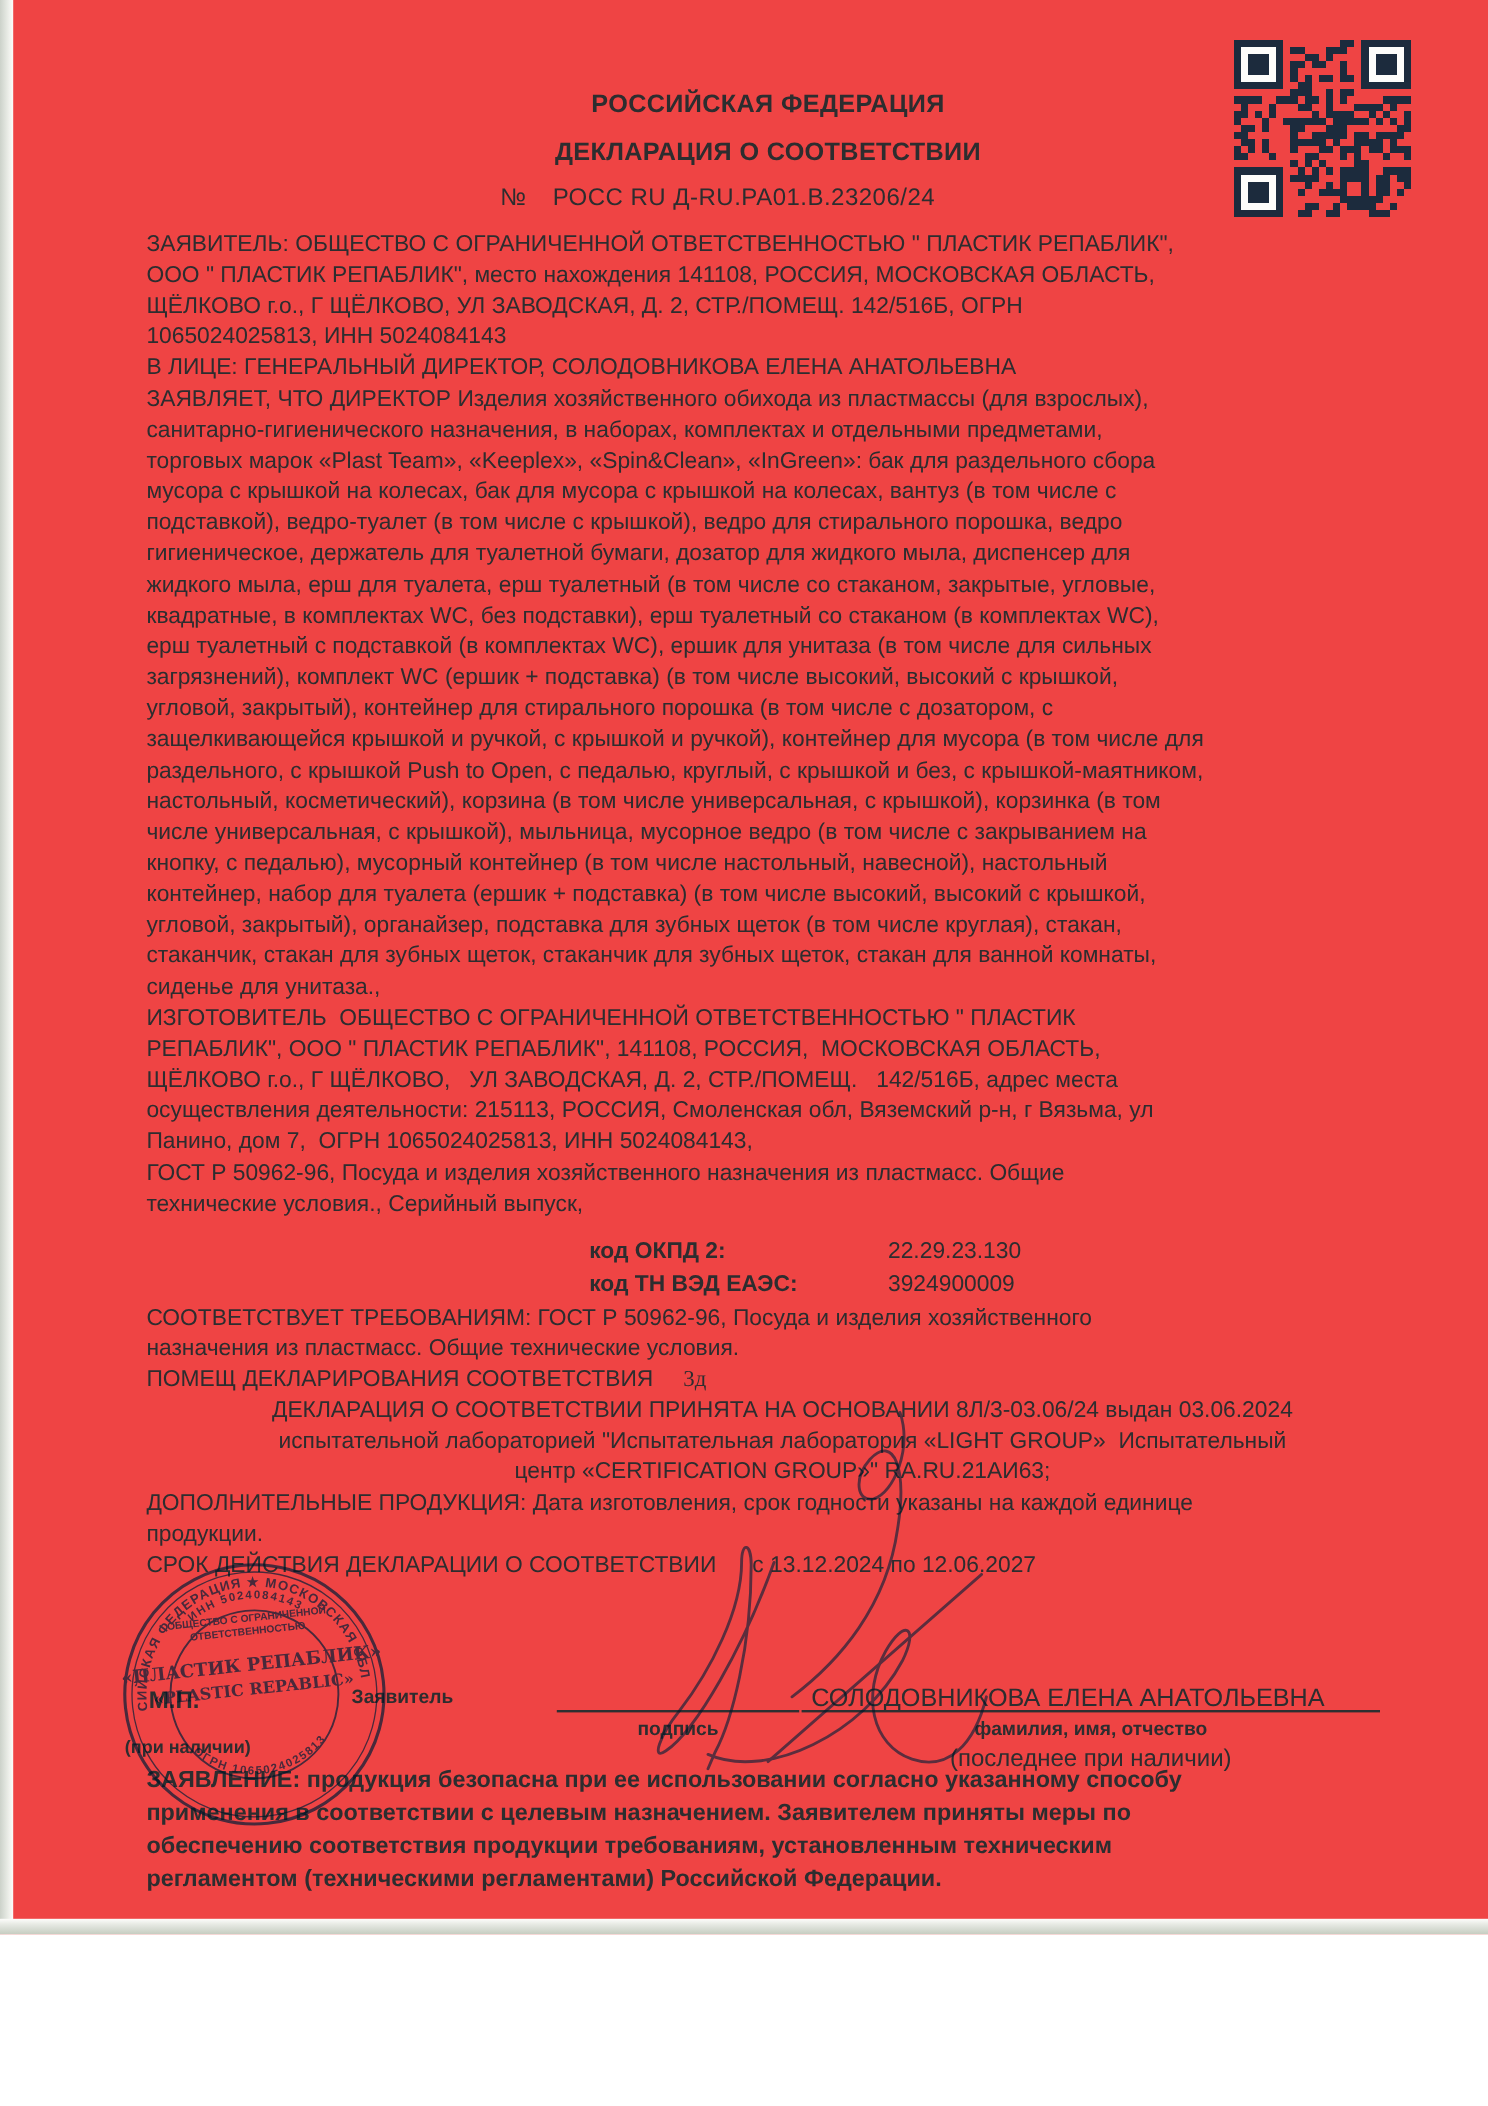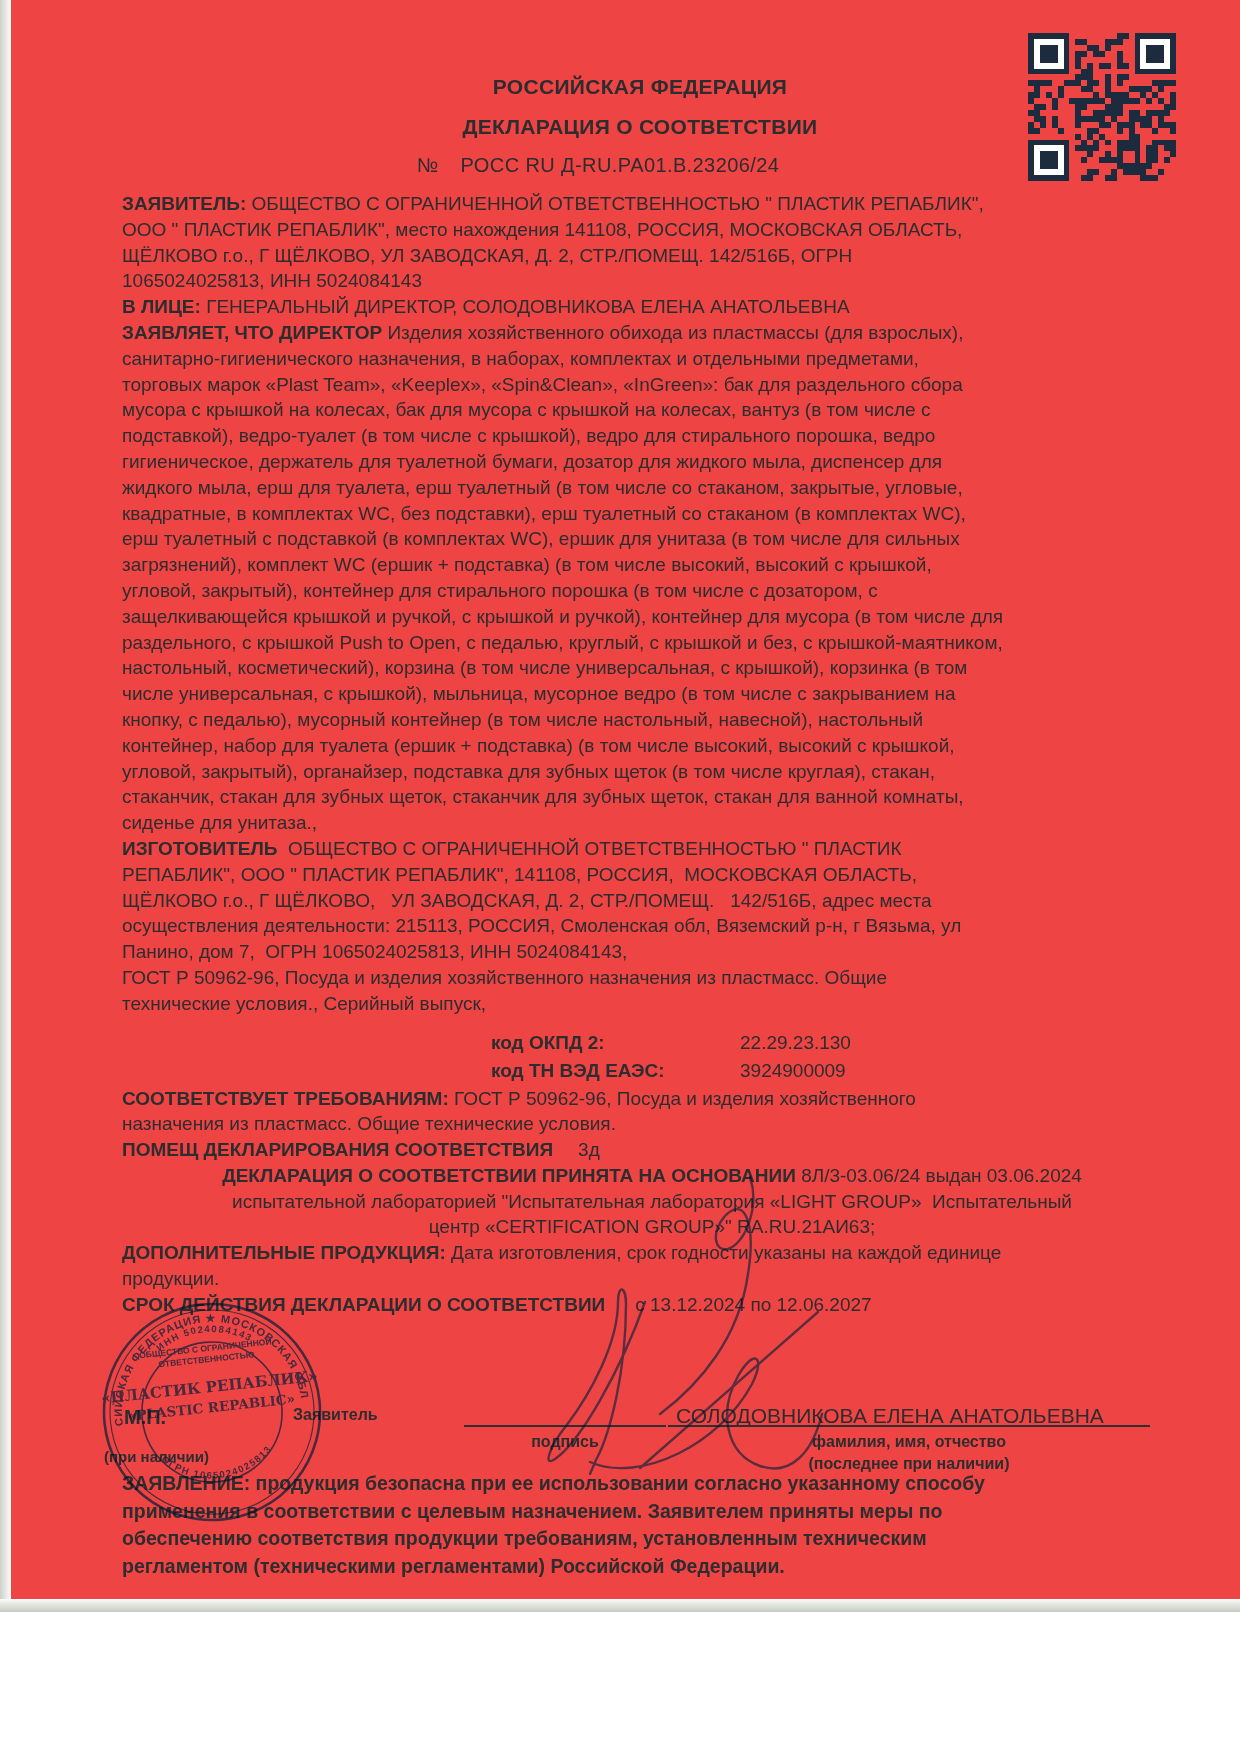--- a/index.html
+++ b/index.html
@@ -12,43 +12,43 @@
   .edge-left{position:absolute;left:0;top:0;width:11px;height:100%;
     background:linear-gradient(90deg,#ccd2ca 0%,#e7eae4 55%,#fdfdfb 100%);}
   .edge-bottom{position:absolute;left:0;bottom:0;width:100%;height:13px;
     background:linear-gradient(0deg,#c5ccc0 0%,#e7eae4 65%,#fdfdfb 100%);}
   .head{padding-top:75px;text-align:center;padding-left:40px;font-weight:bold;font-size:21px;letter-spacing:.3px;}
   .h-title{margin-top:16px;}
   .numline{margin-top:15px;font-weight:normal;font-size:20px;transform:translateX(-42px);}
   .numline .num{margin-left:22px;letter-spacing:.4px;}
   .body{margin:14px 0 0 122px;width:1060px;font-size:19px;line-height:25.8px;}
   .body p{margin:0;white-space:pre;}
-  .body b{font-weight:bold;}
+  .body b{font-weight:normal;}
   .m-declares{margin-top:25px;}
   .m-manufacturer{margin-top:10px;}
   .m-gost{margin-top:8px;}
   .codes{margin-top:13px;}
   .code-row{height:28px;white-space:pre;}
   .code-row b{display:inline-block;margin-left:369px;width:249px;font-weight:bold;}
   .m-complies{margin-top:2px;}
   .m-basis{margin-top:4px;text-align:center;}
   .m-additional{margin-top:3px;}
   .m-validity{margin-top:26px;}
-  .scheme-val{margin-left:25px;}
+  .scheme-val{margin-left:25px;font-family:Liberation Serif, serif;}
   .validity-val{margin-left:30px;font-weight:normal;}
   .abs{position:absolute;}
   .mp{left:124px;top:1406px;font-weight:bold;font-size:20px;}
   .pri-nal{left:104px;top:1448px;font-weight:bold;font-size:15px;}
   .zayav{left:293px;top:1406px;font-weight:bold;font-size:16px;}
   .sig-line{left:464px;top:1425px;width:202px;border-top:2px solid #2f2f31;height:0;}
   .podpis{left:464px;top:1433px;width:202px;text-align:center;font-weight:bold;font-size:16px;}
   .name{left:676px;top:1404px;font-size:21px;white-space:pre;}
   .name-line{left:668px;top:1425px;width:482px;border-top:2px solid #2f2f31;height:0;}
   .fio1{left:668px;top:1433px;width:482px;text-align:center;font-weight:bold;font-size:16px;}
-  .fio2{left:668px;top:1455px;width:482px;text-align:center;font-weight:bold;font-size:16px;}
+  .fio2{left:668px;top:1455px;width:482px;text-align:center;font-weight:normal;font-size:20px;}
   .statement{left:122px;top:1470px;width:1070px;font-weight:bold;font-size:19.5px;line-height:27.6px;white-space:pre;}
   .qr{left:1028px;top:33px;width:148px;height:148px;}
   .stamp{left:96px;top:1296px;width:232px;height:232px;mix-blend-mode:multiply;opacity:.92;transform:rotate(-6deg);}
   .stamp text{font-family:"Liberation Sans", sans-serif;fill:#3f8ed8;}
   .stamp .serif{font-family:"DejaVu Serif", serif;}
   .signature{left:460px;top:1162px;width:420px;height:320px;mix-blend-mode:multiply;}
 </style>
 </head>
 <body>
 

